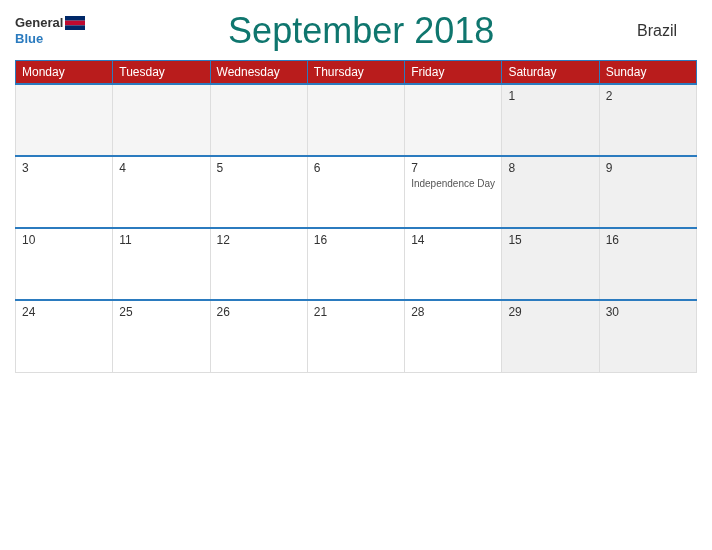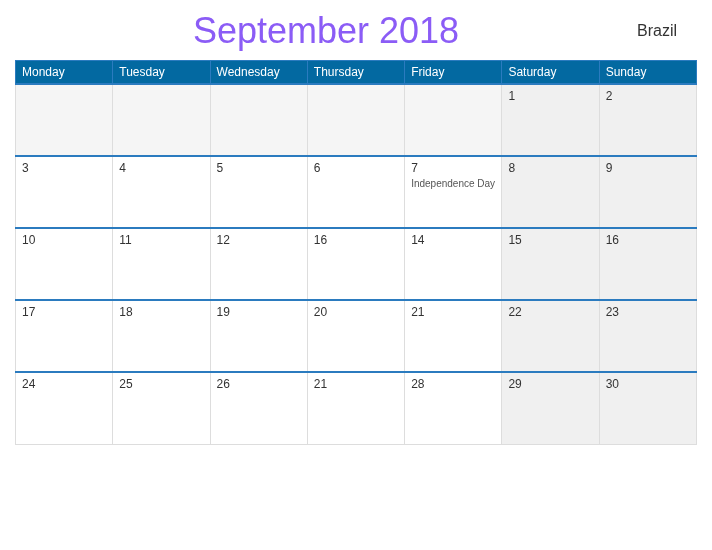--- a/index.html
+++ b/index.html
@@ -44,37 +44,37 @@
       height: 14px;
       vertical-align: middle;
       margin-left: 2px;
     }
     .logo-top-line {
       display: flex;
       align-items: center;
     }
     .month-title {
       font-size: 36px;
-      color: #8b5cf6;
+      color: #0f766e;
       font-weight: normal;
       text-align: center;
       flex: 1;
     }
     .country {
       font-size: 16px;
       color: #333;
       text-align: left;
       min-width: 60px;
     }
     .calendar {
       width: 100%;
       border-collapse: collapse;
     }
     .calendar th {
-      background-color: #0369a1;
+      background-color: #b91c1c;
       color: #fff;
       font-size: 12px;
       font-weight: normal;
       padding: 4px 6px;
       text-align: left;
       border: 1px solid #2b7bbf;
     }
     .calendar td {
       width: calc(100% / 7);
       height: 72px;
@@ -108,20 +108,32 @@
     .calendar tr td.empty:nth-child(6),
     .calendar tr td.empty:nth-child(7) {
       background-color: #ebebeb;
     }
   </style>
 </head>
 <body>
 
 <div class="page">
   <div class="header">
+    <div class="logo">
+      <div class="logo-top-line">
+        <span class="logo-general">General</span>
+        <svg class="logo-flag" viewBox="0 0 20 14">
+          <rect width="20" height="14" fill="#fff"></rect>
+          <rect width="20" height="4.67" y="0" fill="#002868"></rect>
+          <rect width="20" height="4.67" y="4.67" fill="#BF0A30"></rect>
+          <rect width="20" height="4.66" y="9.34" fill="#002868"></rect>
+        </svg>
+      </div>
+      <span class="logo-blue">Blue</span>
+    </div>
     <div class="month-title">September 2018</div>
     <div class="country">Brazil</div>
   </div>
 
   <table class="calendar">
     <thead>
       <tr>
         <th>Monday</th>
         <th>Tuesday</th>
         <th>Wednesday</th>
@@ -187,43 +199,20 @@
           </td>
           <td>
             <span class="day-num">15</span>
           </td>
           <td>
             <span class="day-num">16</span>
           </td>
         </tr>
         <tr>
           <td>
-            <span class="day-num">17</span>
-          </td>
-          <td>
-            <span class="day-num">18</span>
-          </td>
-          <td>
-            <span class="day-num">19</span>
-          </td>
-          <td>
-            <span class="day-num">20</span>
-          </td>
-          <td>
-            <span class="day-num">21</span>
-          </td>
-          <td>
-            <span class="day-num">22</span>
-          </td>
-          <td>
-            <span class="day-num">23</span>
-          </td>
-        </tr>
-        <tr>
-          <td>
             <span class="day-num">24</span>
           </td>
           <td>
             <span class="day-num">25</span>
           </td>
           <td>
             <span class="day-num">26</span>
           </td>
           <td>
             <span class="day-num">21</span>

